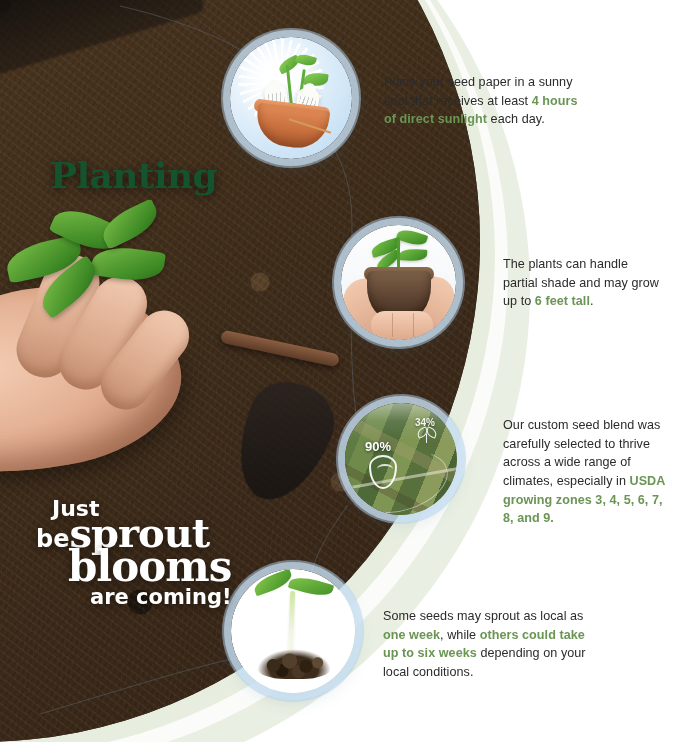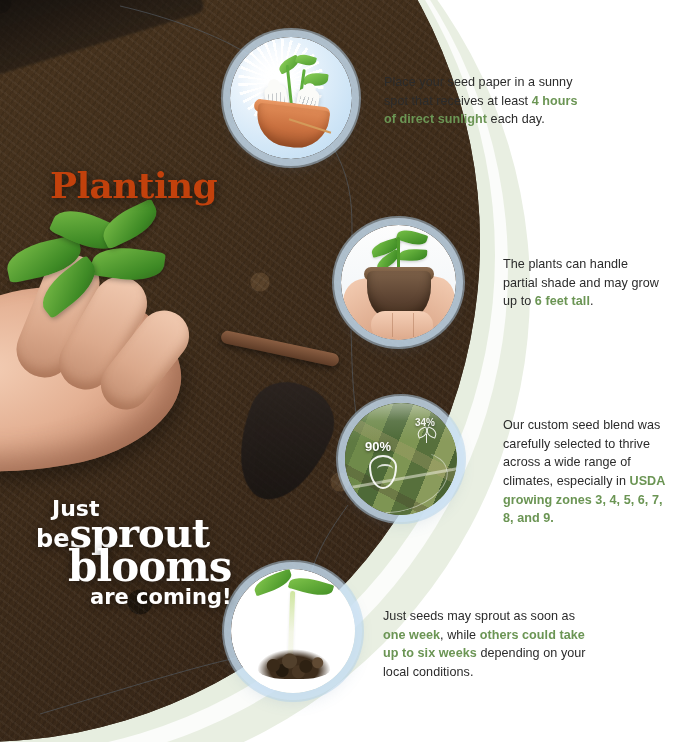--- a/index.html
+++ b/index.html
@@ -122,22 +122,22 @@
     box-shadow:0 2px 5px rgba(0,0,0,.3);
   }
   .l1{left:6px;top:46px;width:76px;height:34px;transform:rotate(-12deg);}
   .l2{left:52px;top:18px;width:70px;height:32px;transform:rotate(24deg);}
   .l3{left:92px;top:52px;width:72px;height:32px;transform:rotate(8deg);}
   .l4{left:36px;top:76px;width:66px;height:30px;transform:rotate(-38deg);}
   .l5{left:100px;top:14px;width:60px;height:28px;transform:rotate(-26deg);}
 
   
   .headline-top{
-    position:absolute;left:50px;top:168px;width:230px;
-    color:#c2410c;
+    position:absolute;left:50px;top:158px;width:230px;
+    color:#14532d;
     font-family:"DejaVu Serif", serif;
     font-weight:700;
     font-size:36px;line-height:.95;
     letter-spacing:-.6px;
     text-shadow:0 2px 10px rgba(0,0,0,.55);
     z-index:6;
   }
   .headline-top .l2row{display:block;margin-left:14px;}
 
   .headline-bottom{
@@ -484,16 +484,16 @@
     <div class="step-inner">
       <div class="white"></div>
       <div class="c4-leaf c4a"></div>
       <div class="c4-leaf c4b"></div>
       <div class="c4-stem"></div>
       <div class="c4-soil"></div>
     </div>
   </div>
 
   <div class="txt t4">
-    <span>Just seeds may sprout as soon as </span><b>one week</b><span>, while </span><b>others could take up to six weeks</b><span> depending on your local conditions.</span>
+    <span>Some seeds may sprout as local as </span><b>one week</b><span>, while </span><b>others could take up to six weeks</b><span> depending on your local conditions.</span>
   </div>
 
 </div>
 
 </body></html>

